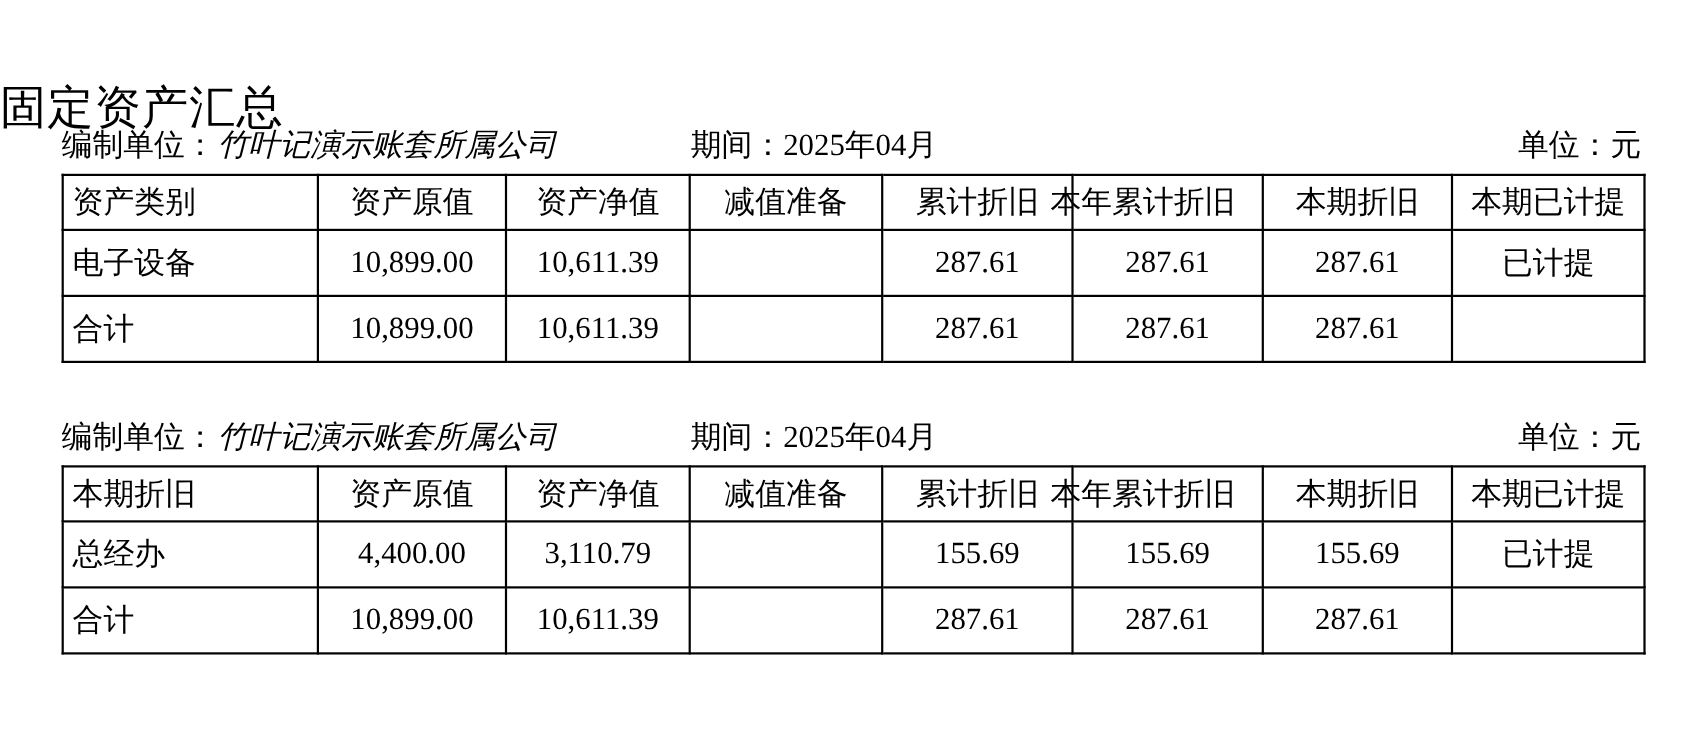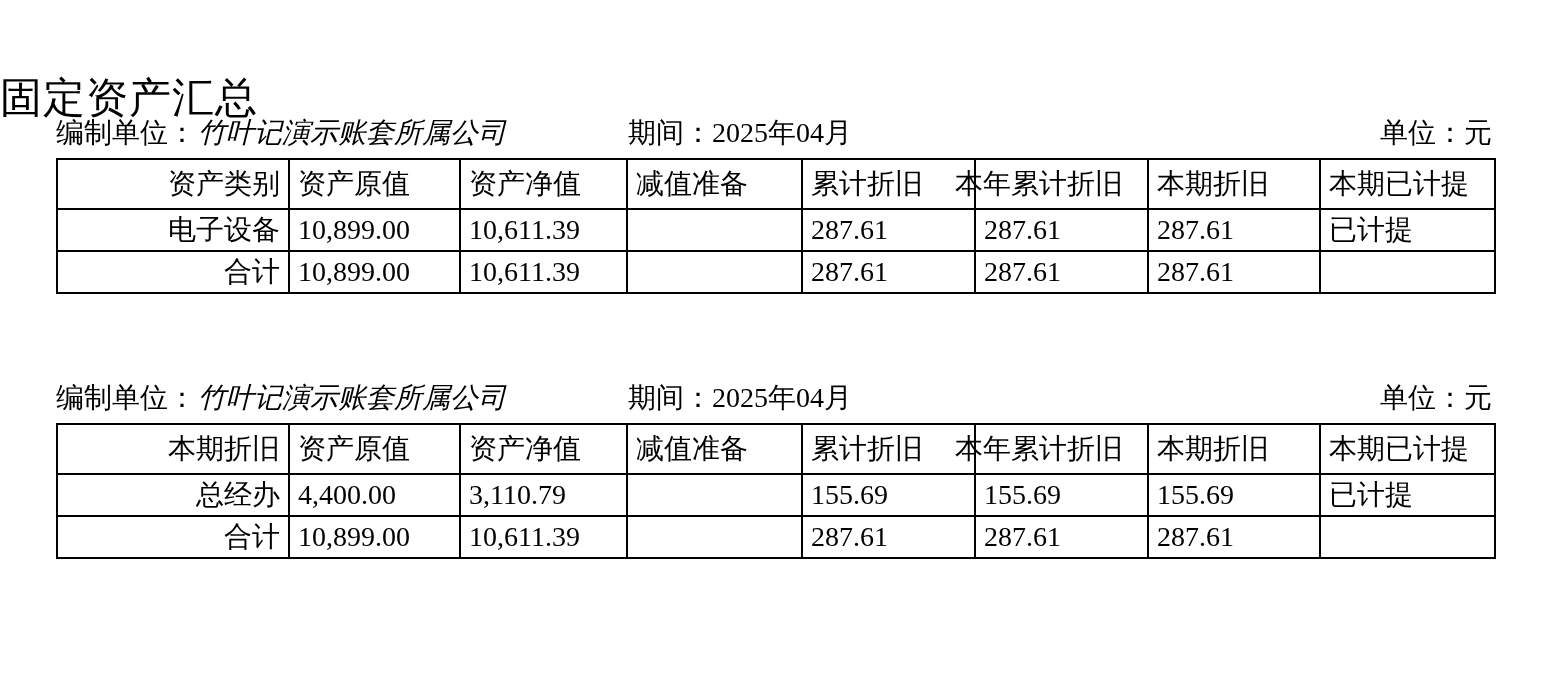--- a/index.html
+++ b/index.html
@@ -48,23 +48,23 @@
   }
   th, td {
     border: 2px solid #000000;
     font-size: 28px;
     font-weight: 400;
     padding: 0 8px;
     white-space: nowrap;
     overflow: visible;
   }
   thead th { height: 50px; }
-  tbody td { height: 42px; }
-  .al { text-align: right; }
-  .ar { text-align: left; margin-top: 28px; }
+  tbody td { height: 60px; }
+  .al { text-align: left; }
+  .ar { text-align: center; margin-top: 28px; }
   th.hdr-overflow { position: relative; }
   th.hdr-overflow .ovf {
     position: absolute;
     right: 24px;
     top: 50%;
     transform: translateY(-50%);
     white-space: nowrap;
   }
 </style>
 </head>

